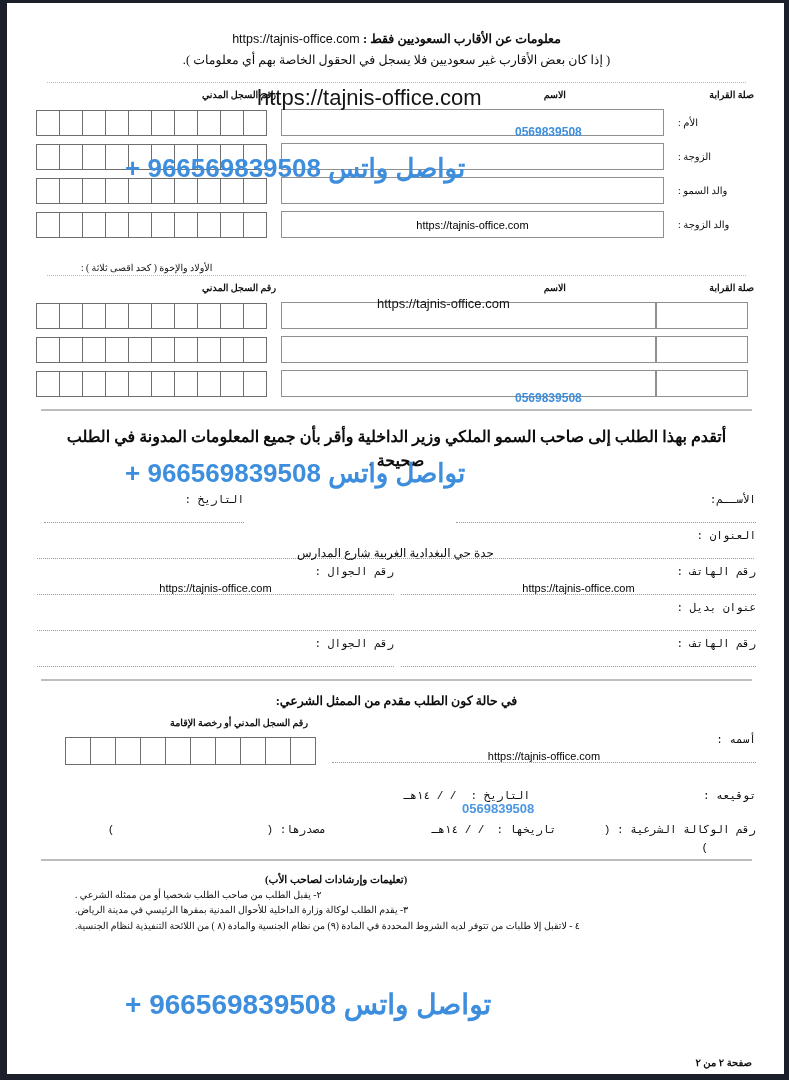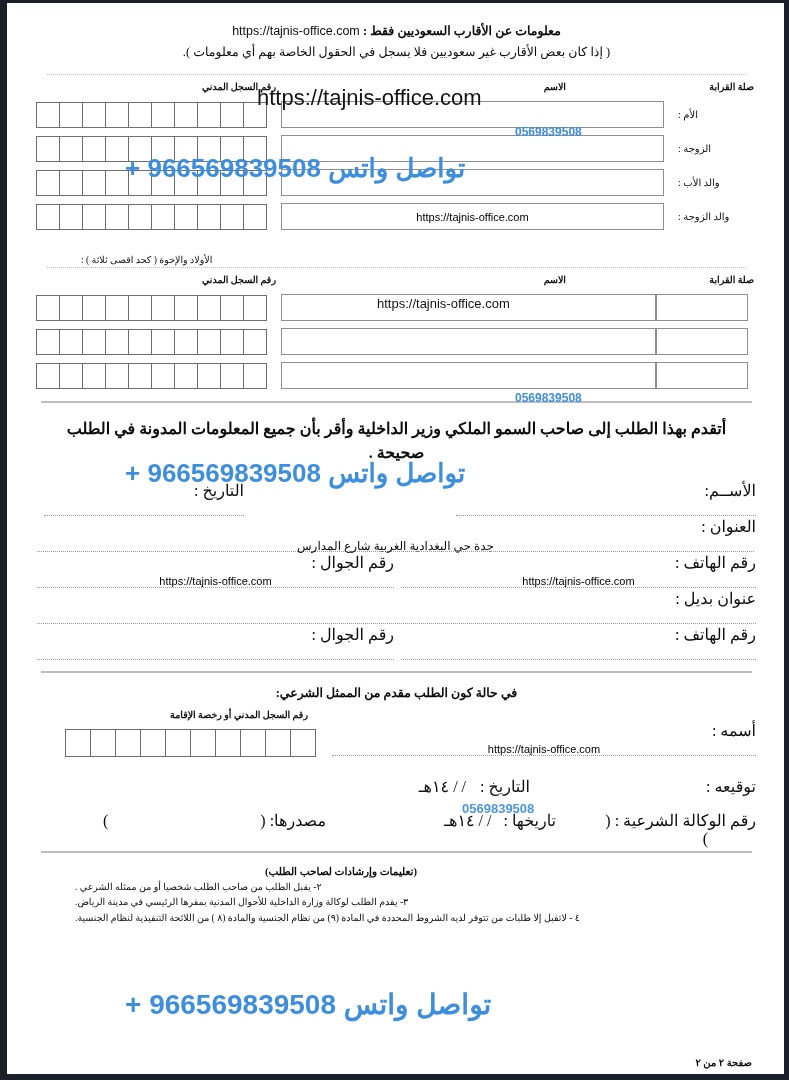--- a/index.html
+++ b/index.html
@@ -16,21 +16,21 @@
     background: #ffffff;
     border-left: 7px solid #1b1f2a;
     border-right: 5px solid #1b1f2a;
     border-top: 3px solid #1b1f2a;
     border-bottom: 6px solid #1b1f2a;
     overflow: hidden;
   }
   .sheet {
     position: absolute;
     inset: 0;
-    padding: 16px 28px 0 30px;
+    padding: 24px 28px 0 30px;
     direction: rtl;
   }
 
   
   .ar { font-family: "Liberation Serif", "DejaVu Serif", serif; color: #0d0d0d; }
   .lat { font-family: "Liberation Sans", sans-serif; direction: ltr; unicode-bidi: isolate; }
 
   
   .hdr-wrap { text-align: center; padding-top: 4px; }
   .hdr-line1 {
@@ -96,21 +96,21 @@
   }
 
   
   .declare {
     font-size: 16px; font-weight: bold; text-align: center;
     margin: 14px 16px 16px 16px; line-height: 1.5;
   }
 
   .frow3 { position: relative; height: 30px; margin-bottom: 6px; }
   .fld { position: absolute; top: 0; }
-  .fld .lbl { font-size: 16px; white-space: nowrap; }
+  .fld .lbl { font-size: 11px; white-space: nowrap; font-family: Liberation Mono, monospace; }
   .fld .line {
     border-bottom: 1px dotted #9a9a9a;
     height: 14px; margin-top: 2px;
   }
   .fld .val {
     position: absolute; left: 0; right: 0; top: 1px;
     text-align: center; font-size: 11px; white-space: nowrap;
   }
   .fld .val.lat { font-family: "Liberation Sans", sans-serif; }
 
@@ -210,21 +210,21 @@
           <div class="cell"></div>
           <div class="cell"></div>
           <div class="cell"></div>
           <div class="cell"></div>
           <div class="cell"></div>
           <div class="cell"></div>
       </div>
     </div>
 
     <div class="frow">
-      <div class="rlabel ar">والد الأب :</div>
+      <div class="rlabel ar">والد السمو :</div>
       <div class="namebox"></div>
       <div class="spacer8"></div>
       <div class="idgrid">
         <div class="cell"></div>
           <div class="cell"></div>
           <div class="cell"></div>
           <div class="cell"></div>
           <div class="cell"></div>
           <div class="cell"></div>
           <div class="cell"></div>
@@ -436,21 +436,21 @@
         <span class="lbl ar" style="margin-right:8px;">/            /            ١٤هـ</span>
       </div>
       <div class="fld" style="right:430px; width:290px;">
         <span class="lbl ar">مصدرها: (</span>
         <span class="lbl ar" style="margin-right:148px;">)</span>
       </div>
     </div>
 
     <hr class="hr" style="margin-top:14px;">
 
-    <div class="inst-title ar">(تعليمات وإرشادات لصاحب الطلب)</div>
+    <div class="inst-title ar">(تعليمات وإرشادات لصاحب الأب)</div>
     <div class="inst ar">
       <div>٢- يقبل الطلب من صاحب الطلب شخصيا أو من ممثله الشرعي .</div>
       <div>٣- يقدم الطلب لوكالة وزارة الداخلية للأحوال المدنية بمقرها الرئيسي في مدينة الرياض.</div>
       <div>٤ - لاتقبل إلا طلبات من تتوفر لديه الشروط المحددة في المادة (٩) من نظام الجنسية والمادة (٨ ) من اللائحة التنفيذية لنظام الجنسية.</div>
     </div>
 
     <div class="pagefoot ar">صفحة ٢ من ٢</div>
 
     <div class="wm-url" style="left:250px; top:82px; font-size:22px;">https://tajnis-office.com</div>
 

